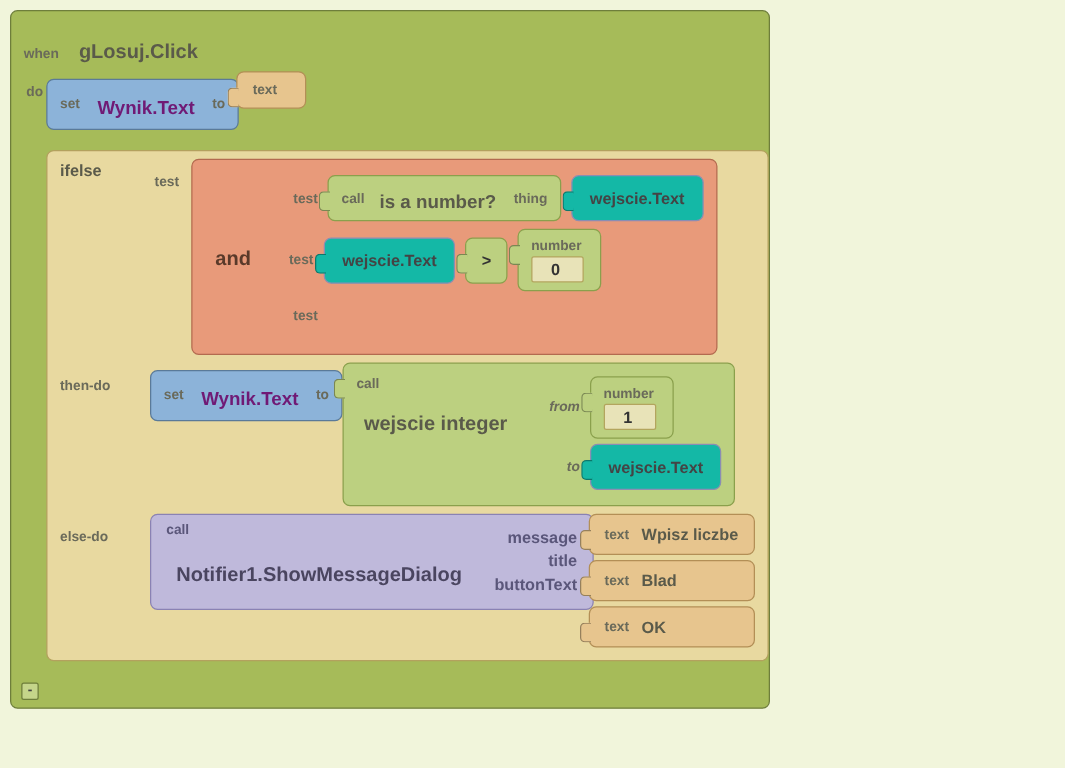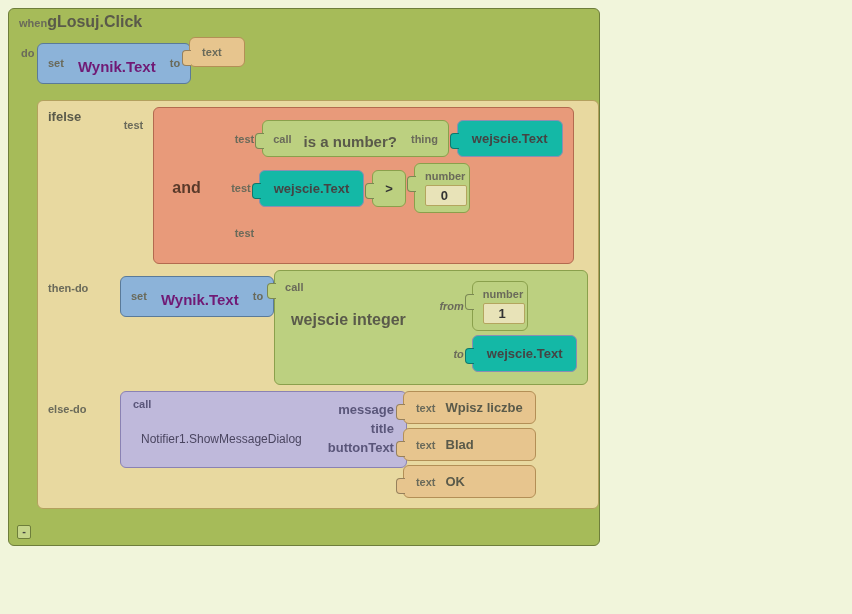--- a/index.html
+++ b/index.html
@@ -24,22 +24,23 @@
   
   .event {
     background: #a6bb59;
     border-color: #6e7e3b;
     padding: 0;
     width: 270px;
   }
   .event-header {
     padding: 4px 10px 6px 10px;
     display: flex;
-    gap: 0;
+    gap: 16px;
     align-items: baseline;
+    margin-top: 20px;
   }
   .event-body-label {
     display: inline-block;
     width: 32px;
     padding: 8px 4px 0 12px;
     vertical-align: top;
   }
   .event-body {
     display: inline-block;
     vertical-align: top;
@@ -145,21 +146,21 @@
   }
   .op {
     background: #bcd080;
     border-color: #8aa04c;
     padding: 10px 12px;
     font-weight: bold;
   }
   .number {
     background: #bcd080;
     border-color: #8aa04c;
-    padding: 4px 2px 6px 10px;
+    padding: 4px 13px 6px 10px;
     display: inline-block;
   }
   .number .nval {
     display:inline-block;
     background:#e8e3b8;
     border:1px solid #b3a55e;
     padding: 2px 18px 2px 6px;
     min-width: 42px;
     text-align:right;
     font-weight:bold;
@@ -167,21 +168,21 @@
     border-radius:2px;
   }
 
   
   .proccall {
     background: #bfb9db;
     border-color: #8a82b3;
     padding: 6px 12px 8px 12px;
   }
   .proccall .prow { display:flex; align-items:center; gap:10px; margin:4px 0; justify-content:flex-end;}
-  .proccall .pname { font-weight:normal; color:#4a4560; font-size:12px; padding: 22px 12px 0 8px;}
+  .proccall .pname { font-weight:bold; color:#4a4560; font-size:16px; padding: 22px 12px 0 8px;}
   .proccall .plab { font-weight:bold; color:#5a567a; font-size:13px; text-align:right;}
 
   .stackarea { white-space: nowrap; }
   .row { display:flex; align-items:flex-start; }
   .notchgap { height: 6px; }
 
   
   .nub-left::before {
     content:"";
     position:absolute;

